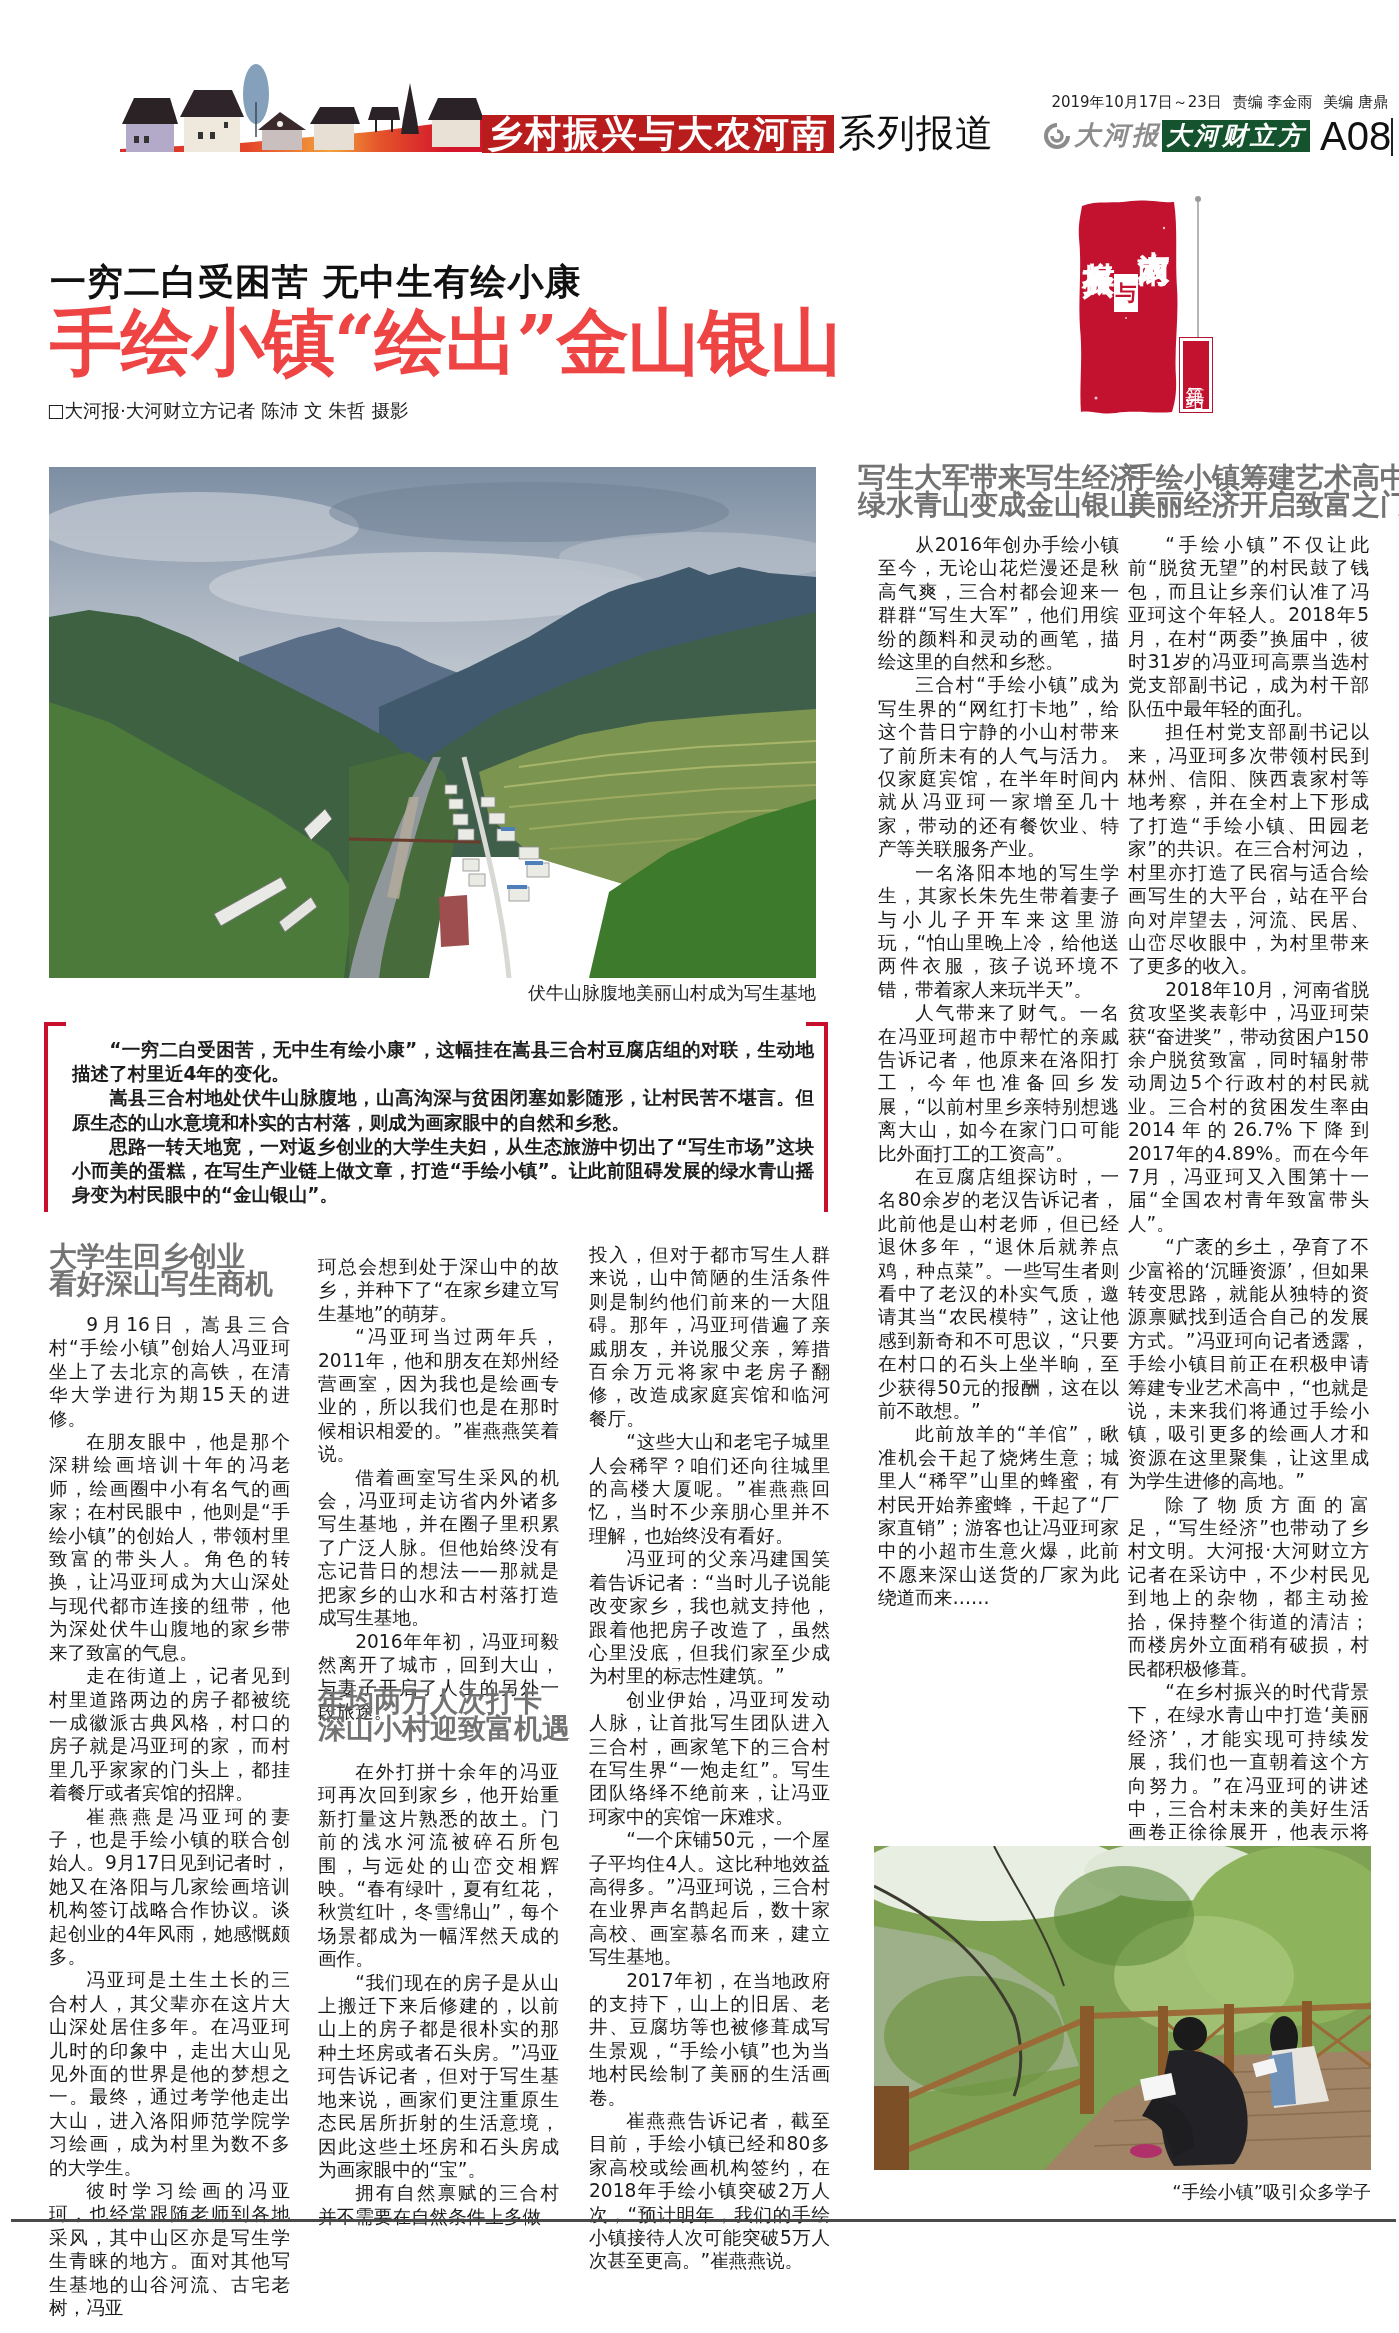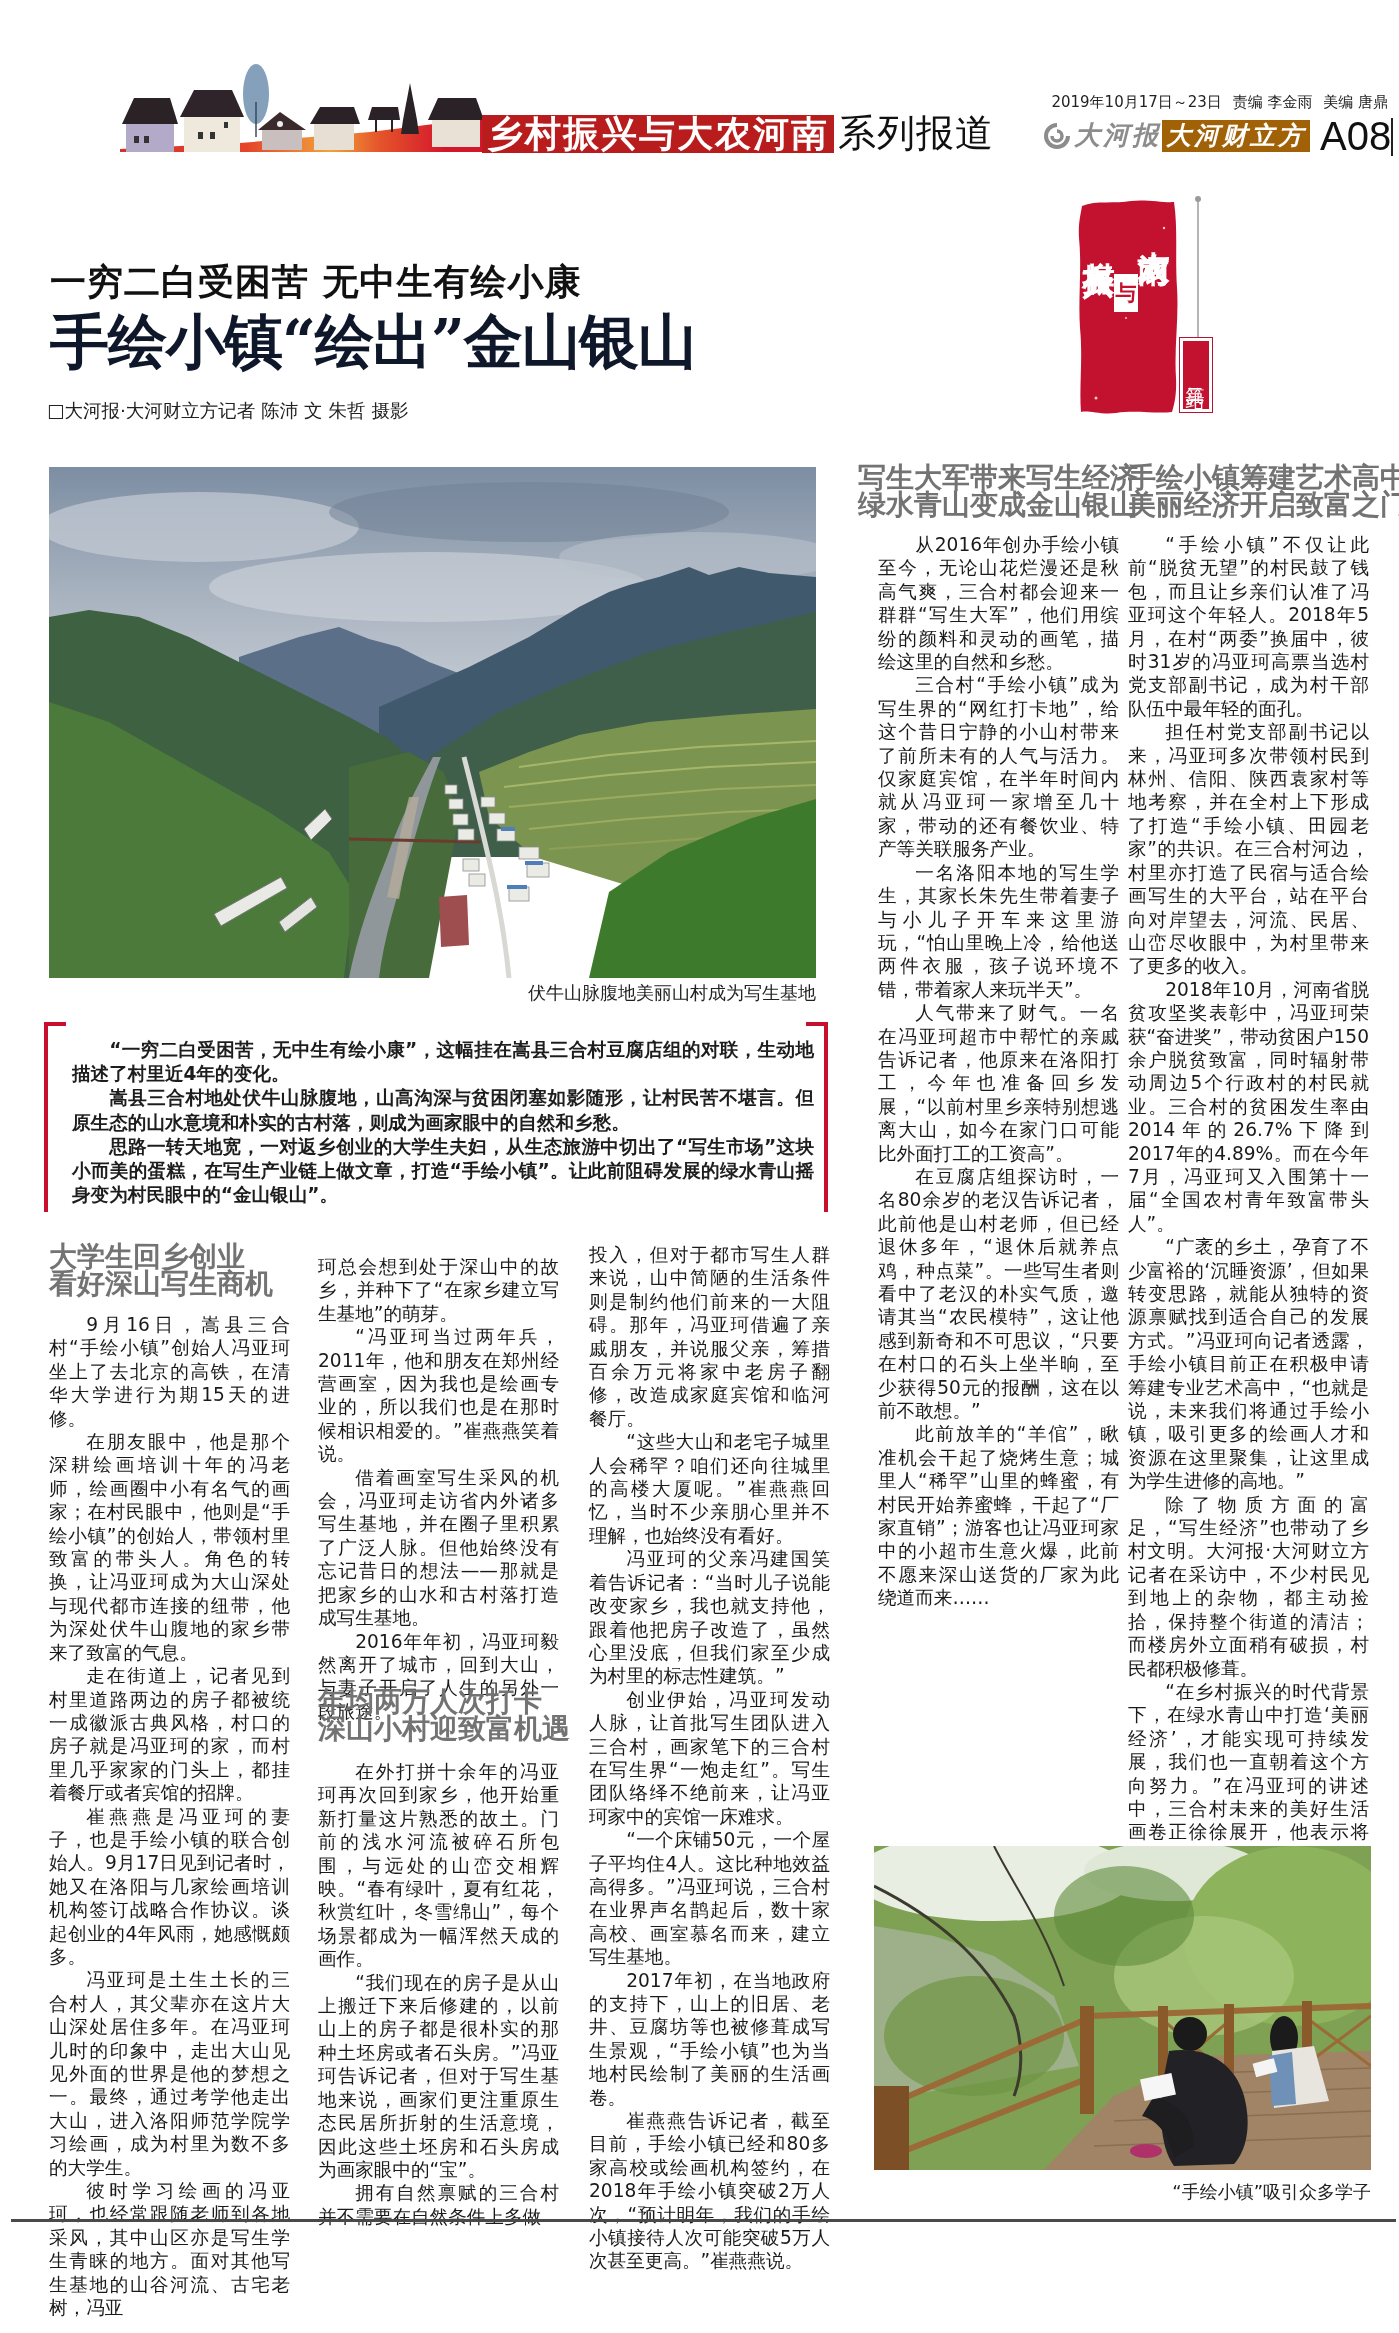--- a/index.html
+++ b/index.html
@@ -7,27 +7,27 @@
         font-family:"DejaVu Sans","Liberation Sans",sans-serif;color:#1a1a1a;}
   .abs{position:absolute;}
   .series-red{background:#b91c1c;color:#fff;font-size:36px;line-height:38px;font-weight:bold;
               text-align:center;letter-spacing:2px;white-space:nowrap;}
   .series-black{font-size:38px;line-height:40px;color:#111;white-space:nowrap;letter-spacing:1px;}
   .dateline{font-size:15px;line-height:18px;color:#222;white-space:nowrap;}
   .dateline span{margin-left:6px;}
   .dateline span:first-child{margin-left:0;}
   .logo-gray{font-family:"DejaVu Serif",serif;font-style:italic;font-weight:bold;color:#8c8c8c;
              font-size:26px;line-height:32px;letter-spacing:3px;white-space:nowrap;}
-  .logo-blue{background:#a16207;color:#fff;font-family:"DejaVu Serif",serif;font-style:italic;
+  .logo-blue{background:#14532d;color:#fff;font-family:"DejaVu Serif",serif;font-style:italic;
              font-weight:bold;font-size:25px;line-height:32px;text-align:center;letter-spacing:3px;white-space:nowrap;}
   .page-no{font-family:"Liberation Sans",sans-serif;font-size:40px;line-height:44px;color:#111;}
   .kicker{font-size:36px;line-height:40px;font-weight:600;color:#111;white-space:nowrap;letter-spacing:1px;
           font-feature-settings:"halt" 1;}
-  .headline{font-family:"DejaVu Serif","Liberation Serif",serif;font-weight:bold;font-size:59px;line-height:92px;
-            color:#0f172a;white-space:nowrap;letter-spacing:-1px;font-feature-settings:"halt" 1;}
+  .headline{font-family:"DejaVu Serif","Liberation Serif",serif;font-weight:bold;font-size:72px;line-height:92px;
+            color:#ef4444;white-space:nowrap;letter-spacing:-1px;font-feature-settings:"halt" 1;}
   .byline{font-size:18.5px;line-height:22px;color:#222;white-space:nowrap;}
   .seal-col{writing-mode:vertical-rl;color:#fff;font-family:"DejaVu Serif",serif;font-weight:bold;
             font-size:32px;line-height:34px;letter-spacing:1px;}
   .seal-with{background:#fff;color:#c3122f;font-family:"DejaVu Serif",serif;font-weight:bold;
              font-size:21px;line-height:38px;text-align:center;}
   .tag{border:1.5px solid #b41430;box-sizing:border-box;padding:3px;background:#fff;}
   .tag-inner{background:#c3122f;color:#fff;writing-mode:vertical-rl;font-size:19px;line-height:26px;
              text-align:center;height:100%;width:100%;letter-spacing:2px;}
   .caption{font-size:18px;line-height:22px;color:#222;text-align:right;white-space:nowrap;
            font-feature-settings:"halt" 1;}

